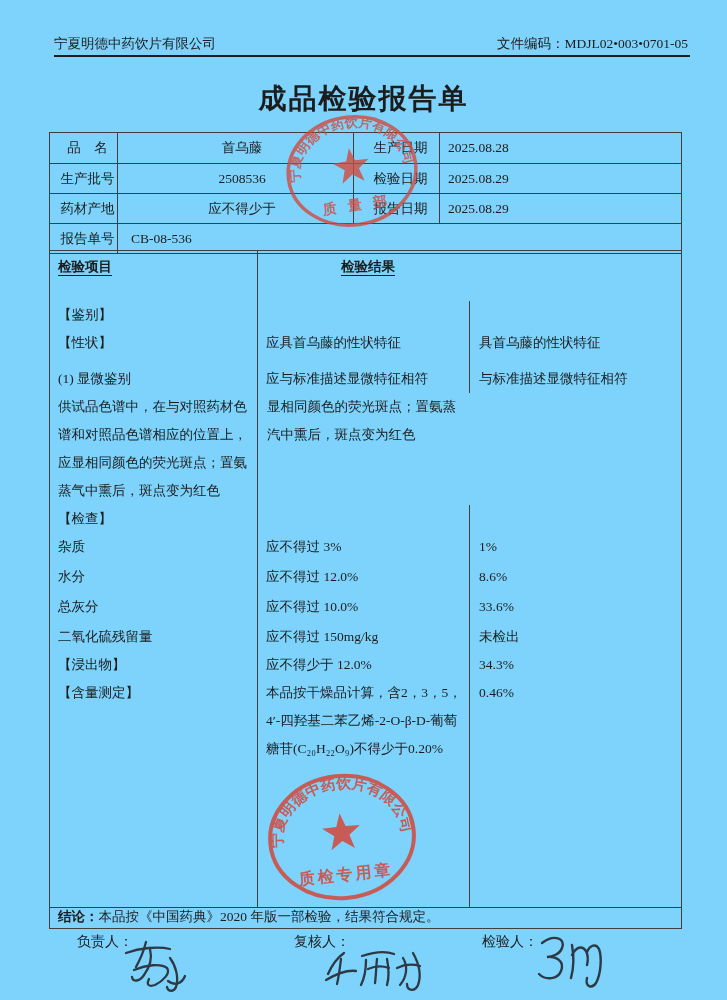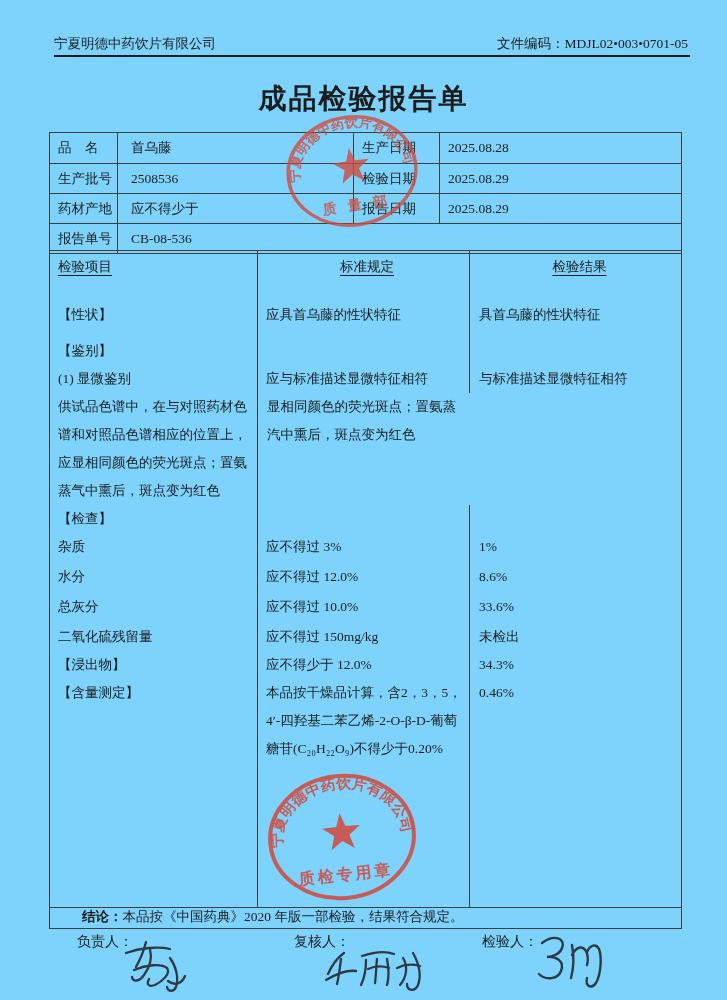--- a/index.html
+++ b/index.html
@@ -10,36 +10,36 @@
   .hdr-rule{position:absolute;top:55px;left:54px;width:636px;height:2px;background:#1b1b1b;}
   .title{position:absolute;top:80px;left:0;width:727px;text-align:center;font-size:28px;font-weight:bold;letter-spacing:2px;}
   
   .info{position:absolute;left:49px;top:132px;width:633px;box-sizing:border-box;border:1px solid #3f3f3f;font-size:13.5px;}
   .info-row{display:grid;grid-template-columns:68px 236px 86px auto;height:29px;line-height:29px;}
   .info-row.first{height:30px;line-height:30px;}
   .info-row.last{grid-template-columns:68px auto;}
   .info-row:not(:last-child){border-bottom:1px solid #3f3f3f;}
   .info-row .c{padding-left:8px;overflow:hidden;white-space:nowrap;}
   .info-row .c.val{padding-left:13px;}
-  .info-row .c.bdr{border-right:1px solid #3f3f3f;}
+  .info-row .c.bdr{border-right:1px solid #3f3f3f;text-align:center;}
   
   .main{position:absolute;left:49px;top:250px;width:633px;box-sizing:border-box;border:1px solid #3f3f3f;font-size:13.5px;}
   .mrow{display:grid;grid-template-columns:208px 212px auto;}
   .mrow .m1{padding-left:8px;border-right:1px solid #3f3f3f;line-height:28px;}
   .mrow .m2{padding-left:8px;padding-right:1px;border-right:1px solid #3f3f3f;line-height:28px;}
   .mrow .m3{padding-left:9px;padding-right:1px;line-height:28px;}
   .mhead{height:50px;}
-  .mhead .m1,.mhead .m2,.mhead .m3{padding-top:7px;line-height:18px;}
+  .mhead .m1,.mhead .m2,.mhead .m3{padding-top:7px;line-height:18px;font-weight:bold;}
   .mhead .m2,.mhead .m3{text-align:center;}
   .u{text-decoration:underline;text-underline-offset:4px;}
   .rh36{height:36px}.rh28{height:28px}.rh30{height:30px}.rh112{height:112px}.rh84{height:84px}.rh144{height:144px}
   
   .concl{position:absolute;left:49px;top:906px;width:633px;height:23px;box-sizing:border-box;
          border:1px solid #3f3f3f;border-top:none;line-height:22px;padding-left:8px;font-size:13.5px;}
-  .concl b{font-weight:bold;margin-left:24px;}
+  .concl b{font-weight:bold;}
   
   .signs{position:absolute;top:933px;left:49px;width:633px;height:16px;font-size:14px;}
   .signs span{position:absolute;top:0;white-space:nowrap;margin-left:28px;}
   .s1{left:0}.s2{left:217px}.s3{left:405px}
   .sig{position:absolute;}
   
   .stamp{position:absolute;pointer-events:none;}
 </style>
 </head>
 <body>
@@ -75,32 +75,31 @@
     </div>
     <div class="info-row last">
       <div class="c bdr">报告单号</div>
       <div class="c val">CB-08-536</div>
     </div>
   </div>
 
   <div class="main">
     <div class="mrow mhead">
       <div class="m1"><span class="u">检验项目</span></div>
-      <div class="m2"><span class="u">标准规定</span></div>
       <div class="m3"><span class="u">检验结果</span></div>
+    </div>
+    <div class="mrow rh28">
+      <div class="m1">【鉴别】</div>
+      <div class="m2"></div>
+      <div class="m3"></div>
     </div>
     <div class="mrow rh36">
       <div class="m1">【性状】</div>
       <div class="m2">应具首乌藤的性状特征</div>
       <div class="m3">具首乌藤的性状特征</div>
-    </div>
-    <div class="mrow rh28">
-      <div class="m1">【鉴别】</div>
-      <div class="m2"></div>
-      <div class="m3"></div>
     </div>
     <div class="mrow rh28">
       <div class="m1">(1) 显微鉴别</div>
       <div class="m2">应与标准描述显微特征相符</div>
       <div class="m3">与标准描述显微特征相符</div>
     </div>
     <div class="mrow rh112">
       <div class="m2">供试品色谱中，在与对照药材色谱和对照品色谱相应的位置上，应显相同颜色的荧光斑点；置氨蒸气中熏后，斑点变为红色</div>
       <div class="m3">显相同颜色的荧光斑点；置氨蒸汽中熏后，斑点变为红色</div>
     </div>

